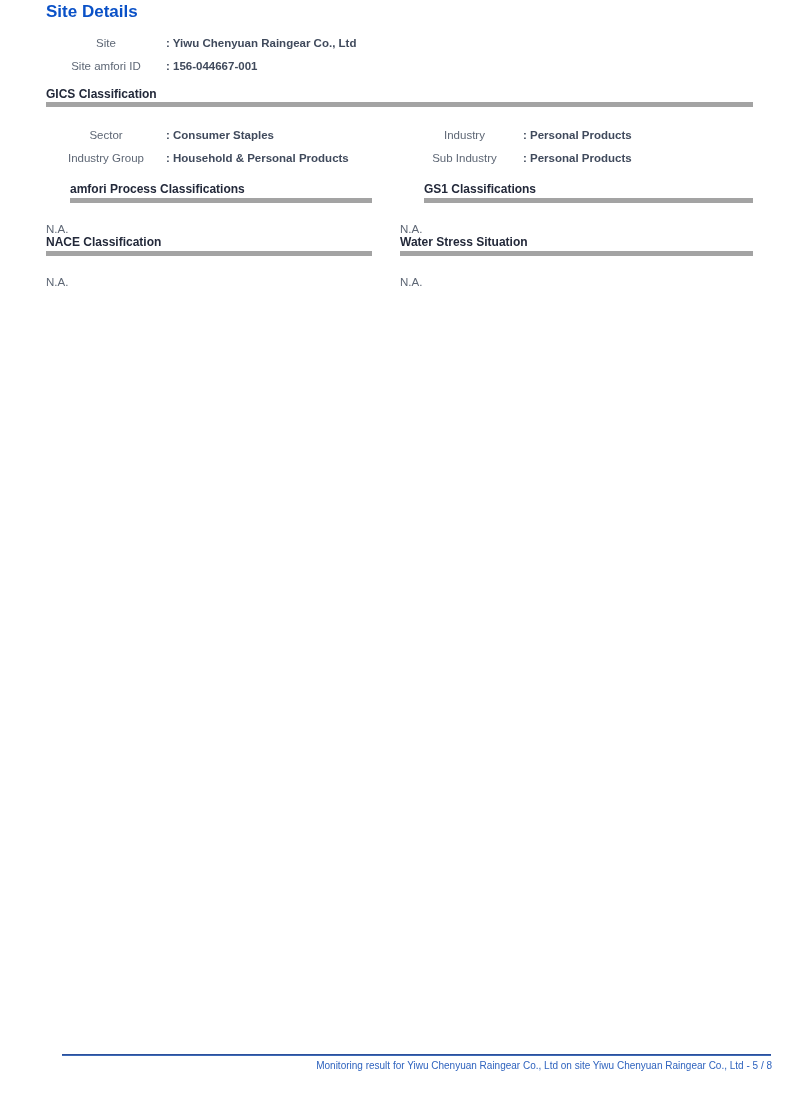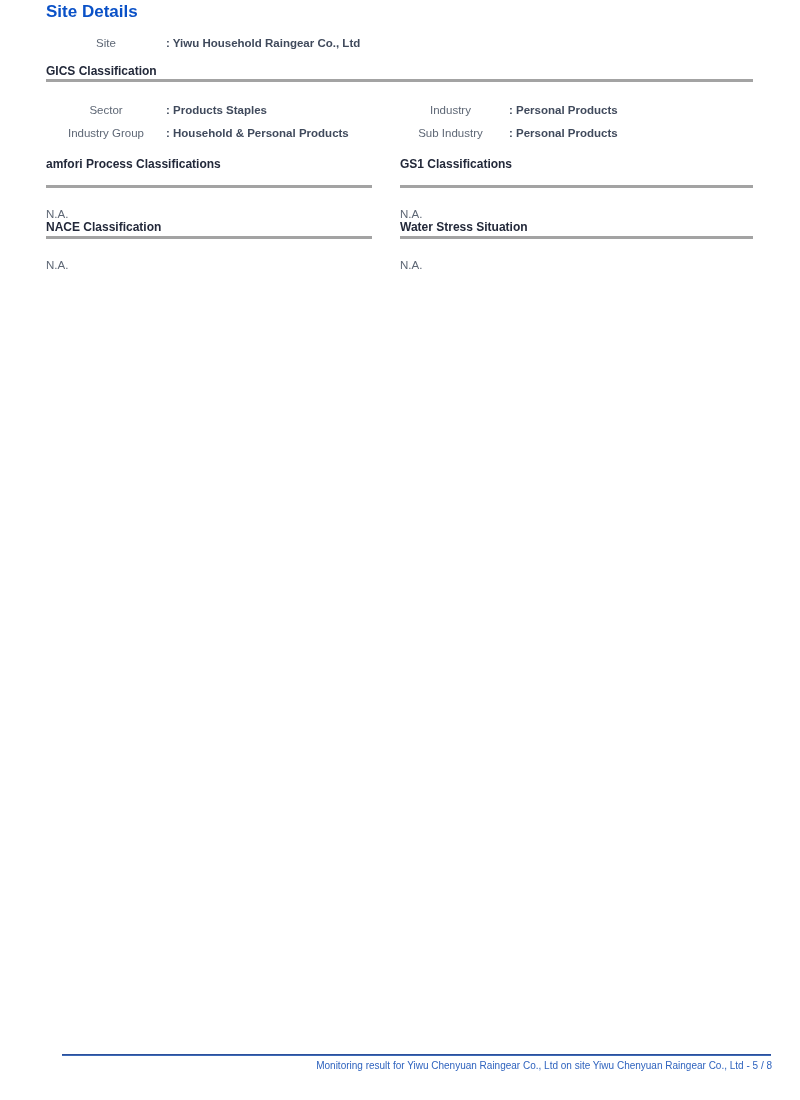--- a/index.html
+++ b/index.html
@@ -45,36 +45,36 @@
   .kv .val {
     color: #404a5c;
     font-weight: 700;
   }
   .sec-head {
     font-size: 12px;
     line-height: 13px;
     font-weight: 700;
     color: #23293a;
     padding-bottom: 1px;
-    border-bottom: 3px solid #a3a3a3;
+    border-bottom: 5px solid #a3a3a3;
   }
   .gics-head { margin-top: 10px; }
   .gics-rows {
     margin-top: 17px;
     display: grid;
     grid-template-columns: 326px 353px;
-    column-gap: 20px;
+    column-gap: 34px;
   }
   .gics-rows .kv.right .lbl { width: 117px; flex: 0 0 117px; }
   .sections-grid {
     display: grid;
     grid-template-columns: 326px 353px;
     column-gap: 28px;
   }
-  .sub-head-1 { margin-top: 13px; padding-bottom: 14px; }
+  .sub-head-1 { margin-top: 13px; padding-bottom: 2px; margin-left: 24px; }
   .sub-head-2 { padding-bottom: 2px; }
   .na {
     margin-top: 20px;
     font-size: 11.5px;
     line-height: 13px;
     color: #5e6775;
   }
   .footer {
     position: absolute;
     left: 16px;
@@ -100,31 +100,35 @@
 <body>
 
 <div class="page">
   <div class="content">
 
     <h1 class="page-title">Site Details</h1>
 
     <div class="site-rows">
       <div class="kv">
         <span class="lbl">Site</span>
-        <span class="val">: Yiwu Household Raingear Co., Ltd</span>
+        <span class="val">: Yiwu Chenyuan Raingear Co., Ltd</span>
+      </div>
+      <div class="kv">
+        <span class="lbl">Site amfori ID</span>
+        <span class="val">: 156-044667-001</span>
       </div>
     </div>
 
     <div class="sec-head gics-head">GICS Classification</div>
 
     <div class="gics-rows">
       <div class="col">
         <div class="kv">
           <span class="lbl">Sector</span>
-          <span class="val">: Products Staples</span>
+          <span class="val">: Consumer Staples</span>
         </div>
         <div class="kv">
           <span class="lbl">Industry Group</span>
           <span class="val">: Household &amp; Personal Products</span>
         </div>
       </div>
       <div class="col">
         <div class="kv right">
           <span class="lbl">Industry</span>
           <span class="val">: Personal Products</span>

